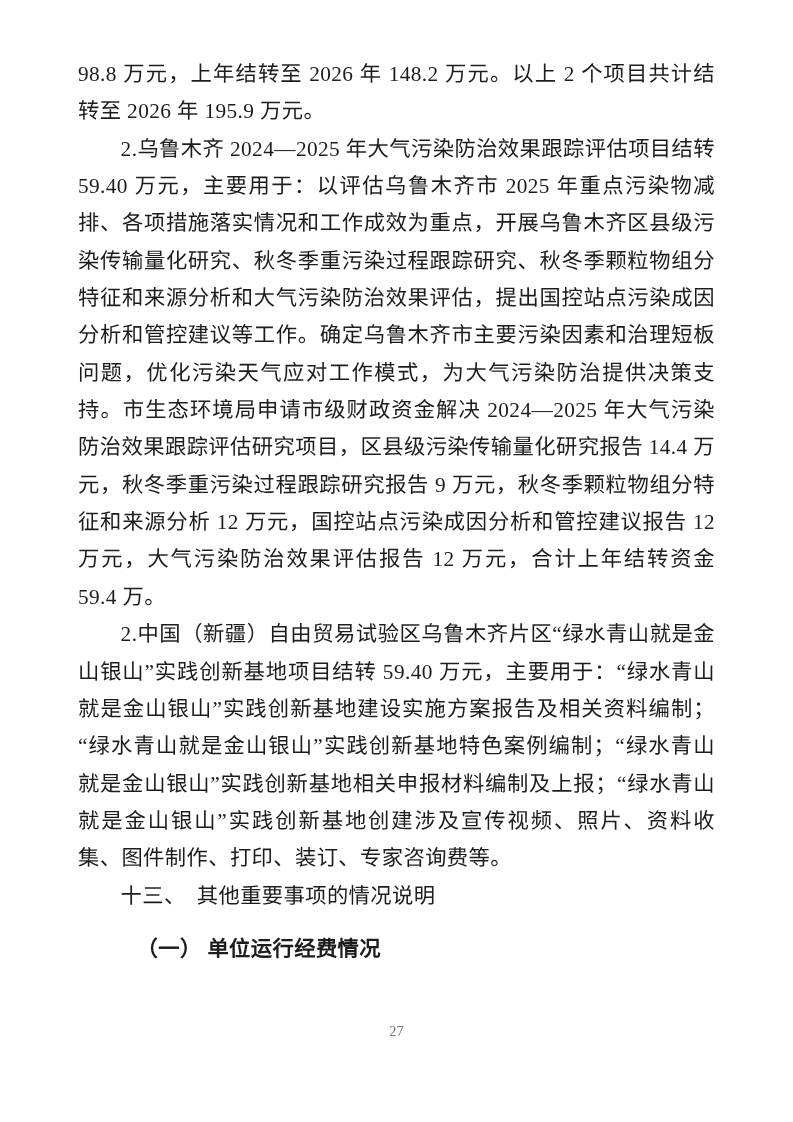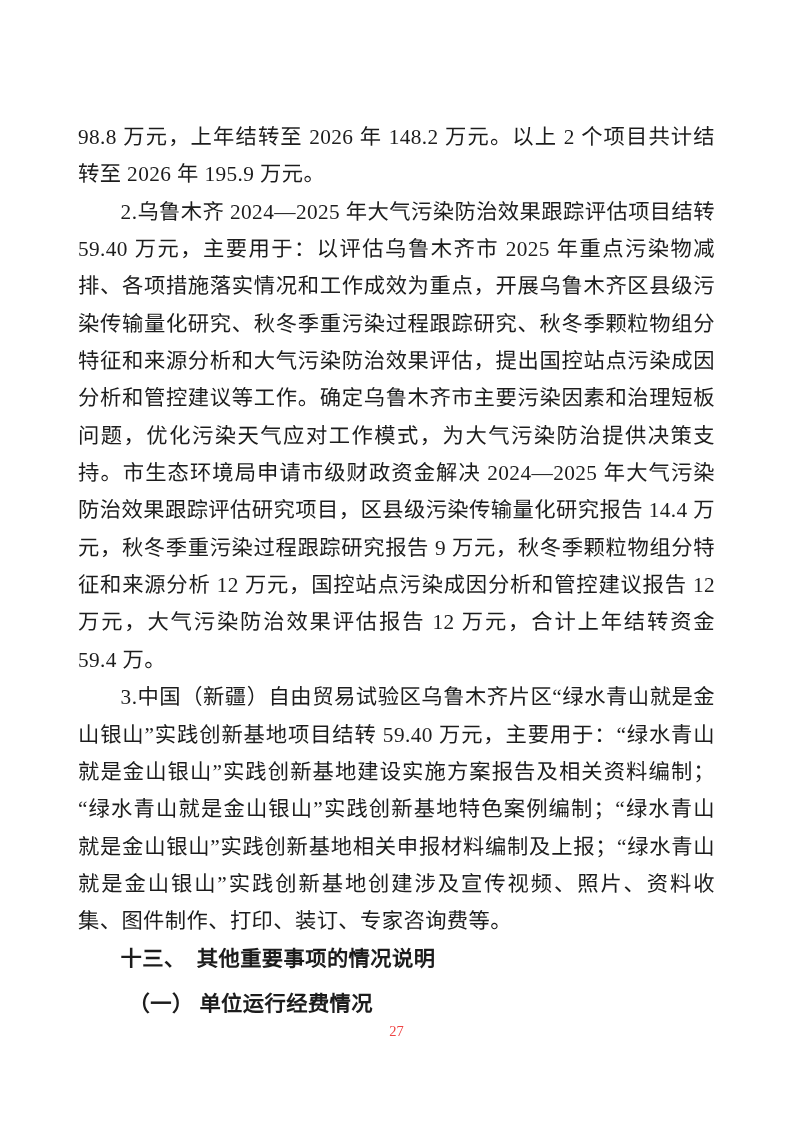--- a/index.html
+++ b/index.html
@@ -7,21 +7,21 @@
     padding: 0;
     background: #ffffff;
   }
   .page {
     position: relative;
     width: 793px;
     height: 1122px;
     margin: 0 auto;
     background: #ffffff;
     box-sizing: border-box;
-    padding: 119px 78px 0 78px;
+    padding: 56px 78px 0 78px;
     overflow: hidden;
     font-family: "Liberation Serif", "DejaVu Serif", serif;
     font-size: 21.3px;
     line-height: 37.35px;
     color: #1c1c1c;
     letter-spacing: 0.4px;
   }
   .para {
     margin: 0;
     text-align: justify;
@@ -29,54 +29,54 @@
     font-weight: normal;
   }
   .indent {
     text-indent: 2em;
   }
   .heading-1 {
     margin: 0;
     font-family: "Liberation Sans", "DejaVu Sans", sans-serif;
     font-size: 21.3px;
     line-height: 37.35px;
-    font-weight: bold;
+    font-weight: normal;
     text-indent: 2em;
   }
   .heading-2 {
-    margin: 8px;
+    margin: 16px;
     font-family: "Liberation Serif", "DejaVu Serif", serif;
     font-size: 21.3px;
     line-height: 37.35px;
     font-weight: bold;
     text-indent: 2em;
   }
   .page-number {
     position: absolute;
     top: 1021px;
     left: 0;
     right: 0;
     text-align: center;
     font-family: "Liberation Serif", "DejaVu Serif", serif;
     font-size: 14.5px;
     line-height: 20px;
     letter-spacing: 0;
-    color: #ef4444;
+    color: #737373;
   }
 </style>
 </head>
 <body>
 
 <div class="page">
 
   <p class="para">98.8 万元，上年结转至 2026 年 148.2 万元。以上 2 个项目共计结转至 2026 年 195.9 万元。</p>
 
   <p class="para indent">2.乌鲁木齐 2024—2025 年大气污染防治效果跟踪评估项目结转 59.40 万元，主要用于：以评估乌鲁木齐市 2025 年重点污染物减排、各项措施落实情况和工作成效为重点，开展乌鲁木齐区县级污染传输量化研究、秋冬季重污染过程跟踪研究、秋冬季颗粒物组分特征和来源分析和大气污染防治效果评估，提出国控站点污染成因分析和管控建议等工作。确定乌鲁木齐市主要污染因素和治理短板问题，优化污染天气应对工作模式，为大气污染防治提供决策支持。市生态环境局申请市级财政资金解决 2024—2025 年大气污染防治效果跟踪评估研究项目，区县级污染传输量化研究报告 14.4 万元，秋冬季重污染过程跟踪研究报告 9 万元，秋冬季颗粒物组分特征和来源分析 12 万元，国控站点污染成因分析和管控建议报告 12 万元，大气污染防治效果评估报告 12 万元，合计上年结转资金 59.4 万。</p>
 
-  <p class="para indent">3.中国（新疆）自由贸易试验区乌鲁木齐片区“绿水青山就是金山银山”实践创新基地项目结转 59.40 万元，主要用于：“绿水青山就是金山银山”实践创新基地建设实施方案报告及相关资料编制；“绿水青山就是金山银山”实践创新基地特色案例编制；“绿水青山就是金山银山”实践创新基地相关申报材料编制及上报；“绿水青山就是金山银山”实践创新基地创建涉及宣传视频、照片、资料收集、图件制作、打印、装订、专家咨询费等。</p>
+  <p class="para indent">2.中国（新疆）自由贸易试验区乌鲁木齐片区“绿水青山就是金山银山”实践创新基地项目结转 59.40 万元，主要用于：“绿水青山就是金山银山”实践创新基地建设实施方案报告及相关资料编制；“绿水青山就是金山银山”实践创新基地特色案例编制；“绿水青山就是金山银山”实践创新基地相关申报材料编制及上报；“绿水青山就是金山银山”实践创新基地创建涉及宣传视频、照片、资料收集、图件制作、打印、装订、专家咨询费等。</p>
 
 
   <h2 class="heading-1">十三、　其他重要事项的情况说明</h2>
 
   <h3 class="heading-2">（一） 单位运行经费情况</h3>
 
 
   <div class="page-number">27</div>
 
 </div>

